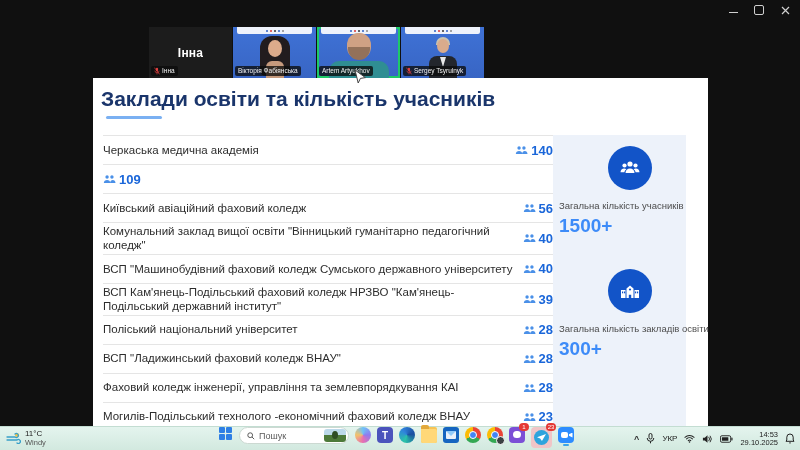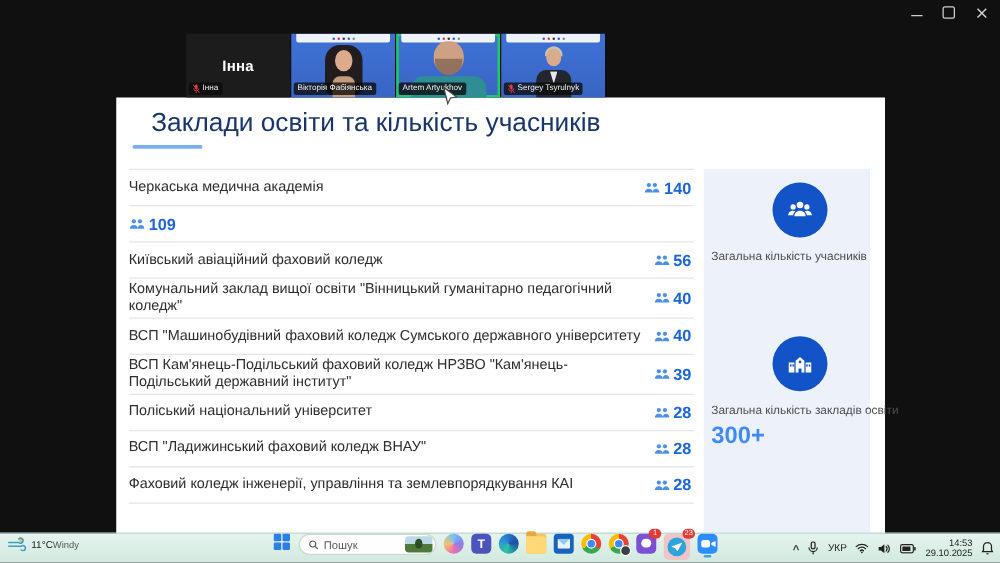--- a/index.html
+++ b/index.html
@@ -28,41 +28,41 @@
   .a-face{position:absolute;left:30px;top:6px;width:24px;height:26px;border-radius:46%;background:#cfa184}
   .a-beard{position:absolute;left:31px;top:20px;width:22px;height:13px;border-radius:0 0 11px 11px;background:#93715a}
   .a-shirt{position:absolute;left:12px;top:34px;width:60px;height:17px;border-radius:10px 10px 0 0;background:#2f8e93}
   .s-hair{position:absolute;left:35px;top:10px;width:14px;height:8px;border-radius:7px 7px 0 0;background:#c9c2b0}
   .s-face{position:absolute;left:36px;top:12px;width:12px;height:14px;border-radius:50%;background:#d9ab8c}
   .s-suit{position:absolute;left:28px;top:29px;width:28px;height:22px;border-radius:8px 8px 0 0;background:#23262c}
   .s-shirt{position:absolute;left:39px;top:30px;width:6px;height:10px;background:#e8e8e8;clip-path:polygon(0 0,100% 0,50% 100%)}
 
   
   .slide{position:absolute;left:93px;top:78px;width:615px;height:349px;background:#fff;z-index:5}
-  .slide-title{position:absolute;left:28px;top:9px;font-size:21px;font-weight:normal;color:#1a356b}
+  .slide-title{position:absolute;left:8px;top:9px;font-size:21px;font-weight:bold;color:#1a356b}
   .title-underline{position:absolute;left:13px;top:38px;width:56px;height:3px;border-radius:2px;background:#7ab0f2}
   .list{position:absolute;left:10px;top:57px;width:452px}
   .row{display:flex;align-items:center;justify-content:space-between;border-top:1px solid #e5e5e5;min-height:26px;padding:1px 0}
   .row:last-child{border-bottom:1px solid #e5e5e5}
   .row .name{font-size:11.5px;color:#2d2d2d;width:412px;line-height:1.25}
   .row .count{display:flex;align-items:center;gap:3px;font-size:13px;font-weight:bold;color:#1a66d9;padding-right:2px}
   .ppl{flex:none}
 
-  .panel{position:absolute;left:470px;top:57px;width:133px;height:292px;background:#edf2fa}
+  .panel{position:absolute;left:460px;top:57px;width:133px;height:292px;background:#edf2fa}
   .stat{position:absolute;left:0;width:153px;text-align:left}
   .stat-circle{width:44px;height:44px;border-radius:50%;background:#1254c8;margin:0 auto;display:flex;align-items:center;justify-content:center}
   .stat-label{font-size:9.5px;color:#4d4d4d;padding-left:6px;margin-top:10px;white-space:nowrap}
   .stat-value{font-size:19px;font-weight:bold;color:#3d8bf8;padding-left:6px;margin-top:4px}
 
   .cursor{position:absolute;left:354px;top:69px;z-index:50}
 
   
   .taskbar{position:absolute;left:0;right:0;bottom:0;height:23px;background:linear-gradient(#e4f4ee,#d2e9df);border-top:1px solid #c3ddd2;z-index:60;font-size:8px;color:#222}
   .weather{position:absolute;left:6px;top:2px;display:flex;gap:4px;align-items:center}
-  .weather-txt{display:flex;line-height:9px}
+  .weather-txt{display:flex;flex-direction:column;line-height:9px}
   .w-temp{font-size:8px;color:#222}
   .w-cond{font-size:7.5px;color:#555}
   .tb-center{position:absolute;left:219px;top:0;height:23px;display:flex;gap:6px}
   .winlogo{width:14px;height:14px;display:grid;grid-template-columns:6px 6px;grid-template-rows:6px 6px;gap:1px}
   .winlogo div{background:#2e7fe5;border-radius:1px}
   .search-pill{width:110px;height:17px;background:#fff;border:1px solid #ccd9d2;border-radius:9px;display:flex;align-items:center;gap:4px;padding:0 2px 0 7px;box-sizing:border-box}
   .search-pill span{flex:1;font-size:9px;color:#5a5a5a}
   .search-thumb{width:22px;height:13px;border-radius:3px;background:linear-gradient(#bcd9ea 0 45%,#4d7a3a 45% 100%);position:relative;overflow:hidden}
   .search-thumb::after{content:"";position:absolute;left:8px;top:2px;width:6px;height:8px;border-radius:50%;background:#2e4d25}
   .appicon{width:16px;height:16px;position:relative;flex:none}
@@ -288,35 +288,48 @@
       <span class="count">
           <svg class="ppl" width="13" height="10" viewBox="0 0 16 12" fill="#4a90e8">
             <circle cx="5" cy="3.6" r="2.1"></circle>
             <circle cx="11" cy="3.6" r="2.1"></circle>
             <path d="M1 11c0-2.4 1.8-3.7 4-3.7s4 1.3 4 3.7z"></path>
             <path d="M8.6 11c.3-2.1 1.6-3.7 3.4-3.7 1.9 0 3.3 1.4 3.4 3.7z"></path>
           </svg>
           <span>28</span>
         </span>
     </div>
+    <div class="row">
+      <span class="name">Могилів-Подільський технолого -економічний фаховий коледж ВНАУ</span>
+      <span class="count">
+          <svg class="ppl" width="13" height="10" viewBox="0 0 16 12" fill="#4a90e8">
+            <circle cx="5" cy="3.6" r="2.1"></circle>
+            <circle cx="11" cy="3.6" r="2.1"></circle>
+            <path d="M1 11c0-2.4 1.8-3.7 4-3.7s4 1.3 4 3.7z"></path>
+            <path d="M8.6 11c.3-2.1 1.6-3.7 3.4-3.7 1.9 0 3.3 1.4 3.4 3.7z"></path>
+          </svg>
+          <span>23</span>
+        </span>
+    </div>
   </div>
 
   <div class="panel">
     <div class="stat" style="top:11px">
       <div class="stat-circle">
         <svg width="24" height="24" viewBox="0 0 24 24" fill="#fff">
             <circle cx="12" cy="8" r="2.6"></circle>
             <circle cx="6.5" cy="9.5" r="2.1"></circle>
             <circle cx="17.5" cy="9.5" r="2.1"></circle>
             <path d="M7.5 17c0-2.6 2-4.4 4.5-4.4s4.5 1.8 4.5 4.4z"></path>
             <path d="M2.5 16.2c0-2.1 1.6-3.6 3.7-3.6.8 0 1.5.2 2.1.6-1 .8-1.7 1.8-1.9 3z"></path>
             <path d="M21.5 16.2c0-2.1-1.6-3.6-3.7-3.6-.8 0-1.5.2-2.1.6 1 .8 1.7 1.8 1.9 3z"></path>
           </svg>
       </div>
       <div class="stat-label">Загальна кількість учасників</div>
+      <div class="stat-value">1500+</div>
     </div>
     <div class="stat" style="top:134px">
       <div class="stat-circle">
         <svg width="24" height="24" viewBox="0 0 24 24" fill="#fff">
             <rect x="3" y="11" width="4.5" height="8"></rect>
             <rect x="16.5" y="11" width="4.5" height="8"></rect>
             <path d="M8.5 19V9.5L12 6.5l3.5 3V19h-2.3v-3.2h-2.4V19z"></path>
             <circle cx="12" cy="10.5" r="1.1" fill="#1254c8"></circle>
             <rect x="4" y="12.5" width="1.2" height="1.8" fill="#1254c8"></rect>
             <rect x="6" y="12.5" width="1.2" height="1.8" fill="#1254c8"></rect>

